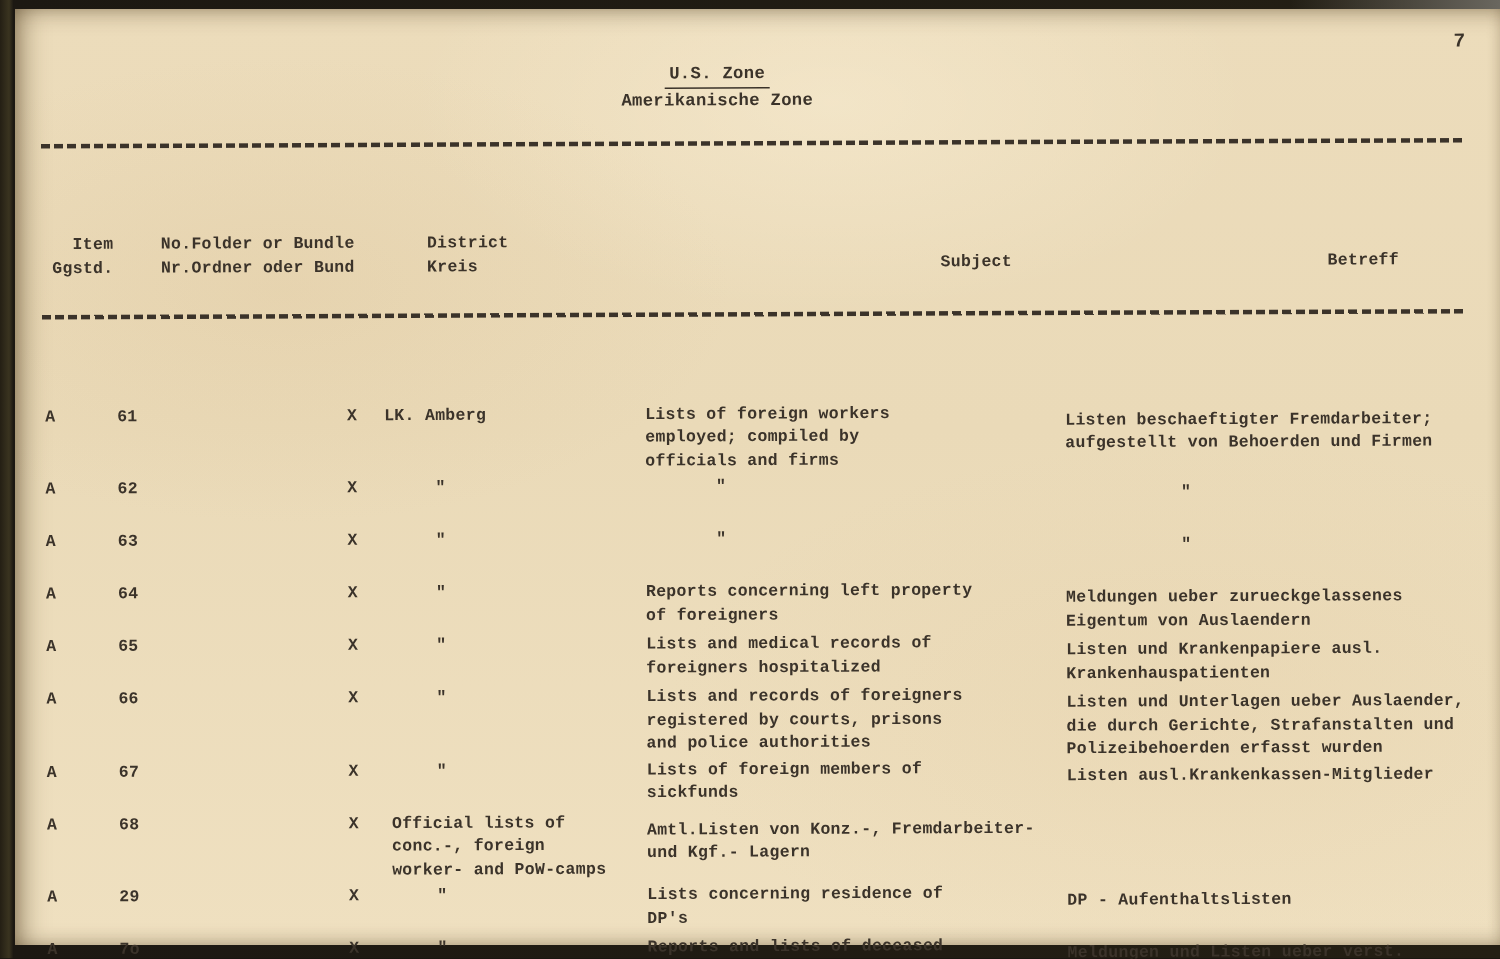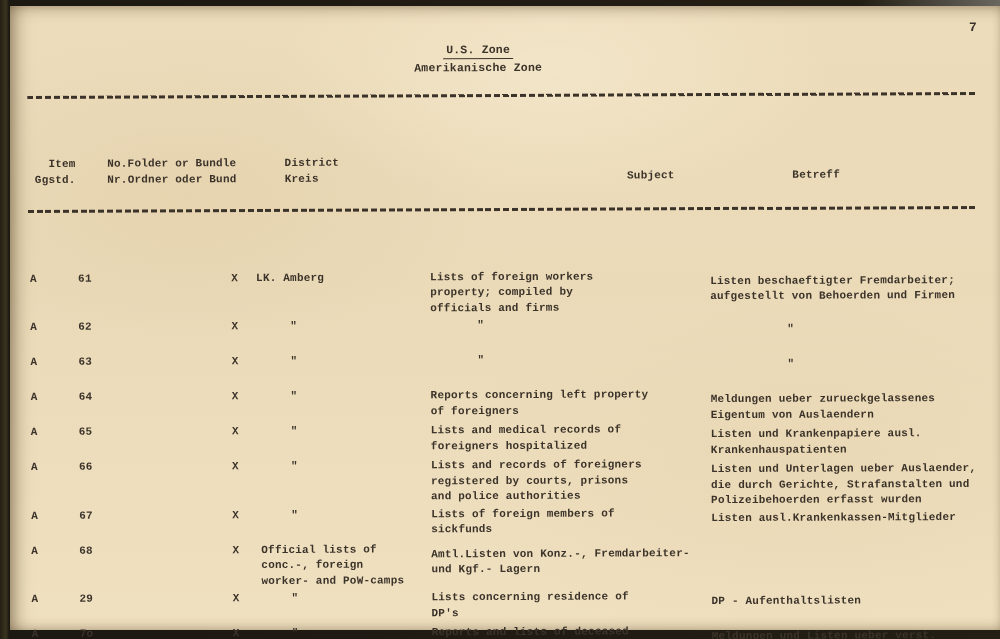--- a/index.html
+++ b/index.html
@@ -57,21 +57,21 @@
   }
   .hdr-row,.data-row{
     display:grid;
     grid-template-columns:48px 52px 122px 170px 280px auto;
   }
   .hdr-row{align-items:end;padding:3px 0 4px 0;}
   .hcell{white-space:pre-line;}
   .hcell.item,.hcell.no{padding-left:2px;text-align:right;}
   .hcell.district{padding-left:35px;margin-top:38px;}
   .hcell.subject{text-align:right;padding-right:25px;transform:translateY(-2px);}
-  .hcell.betreff{text-align:center;padding-right:45px;transform:translateY(-2px);}
+  .hcell.betreff{text-align:right;padding-right:45px;transform:translateY(-2px);}
   .tbody{margin-top:26px;}
   .data-row{min-height:33px;margin-bottom:2px;align-items:start;}
   .cell{white-space:pre-line;}
   .cell.item{padding-left:2px;}
   .cell.no{padding-left:2px;}
   .cell.folder{text-align:right;padding-right:12px;}
   .cell.district{padding-left:6px;}
   .cell.subject{padding-left:10px;}
   .cell.betreff{padding-left:10px;transform:translateY(5px);}
   .cell.district.ditto{padding-left:40px;}
@@ -103,21 +103,21 @@
         <div class="hcell folder">Folder or Bundle
 Ordner oder Bund</div>
         <div class="hcell district">District
 Kreis</div>
         <div class="hcell subject">Subject</div>
         <div class="hcell betreff">Betreff</div>
       </div>
       <div class="rule"></div>
 
       <div class="tbody" id="table-body"><div class="data-row"><div class="cell item">A</div><div class="cell no">61</div><div class="cell folder">X</div><div class="cell district">LK. Amberg</div><div class="cell subject">Lists of foreign workers
-property; compiled by
+employed; compiled by
 officials and firms</div><div class="cell betreff">Listen beschaeftigter Fremdarbeiter;
 aufgestellt von Behoerden und Firmen</div></div><div class="data-row"><div class="cell item">A</div><div class="cell no">62</div><div class="cell folder">X</div><div class="cell district ditto">"</div><div class="cell subject ditto">"</div><div class="cell betreff ditto">"</div></div><div class="data-row"><div class="cell item">A</div><div class="cell no">63</div><div class="cell folder">X</div><div class="cell district ditto">"</div><div class="cell subject ditto">"</div><div class="cell betreff ditto">"</div></div><div class="data-row"><div class="cell item">A</div><div class="cell no">64</div><div class="cell folder">X</div><div class="cell district ditto">"</div><div class="cell subject">Reports concerning left property
 of foreigners</div><div class="cell betreff">Meldungen ueber zurueckgelassenes
 Eigentum von Auslaendern</div></div><div class="data-row"><div class="cell item">A</div><div class="cell no">65</div><div class="cell folder">X</div><div class="cell district ditto">"</div><div class="cell subject">Lists and medical records of
 foreigners hospitalized</div><div class="cell betreff">Listen und Krankenpapiere ausl.
 Krankenhauspatienten</div></div><div class="data-row"><div class="cell item">A</div><div class="cell no">66</div><div class="cell folder">X</div><div class="cell district ditto">"</div><div class="cell subject">Lists and records of foreigners
 registered by courts, prisons
 and police authorities</div><div class="cell betreff">Listen und Unterlagen ueber Auslaender,
 die durch Gerichte, Strafanstalten und
 Polizeibehoerden erfasst wurden</div></div><div class="data-row"><div class="cell item">A</div><div class="cell no">67</div><div class="cell folder">X</div><div class="cell district ditto">"</div><div class="cell subject">Lists of foreign members of

